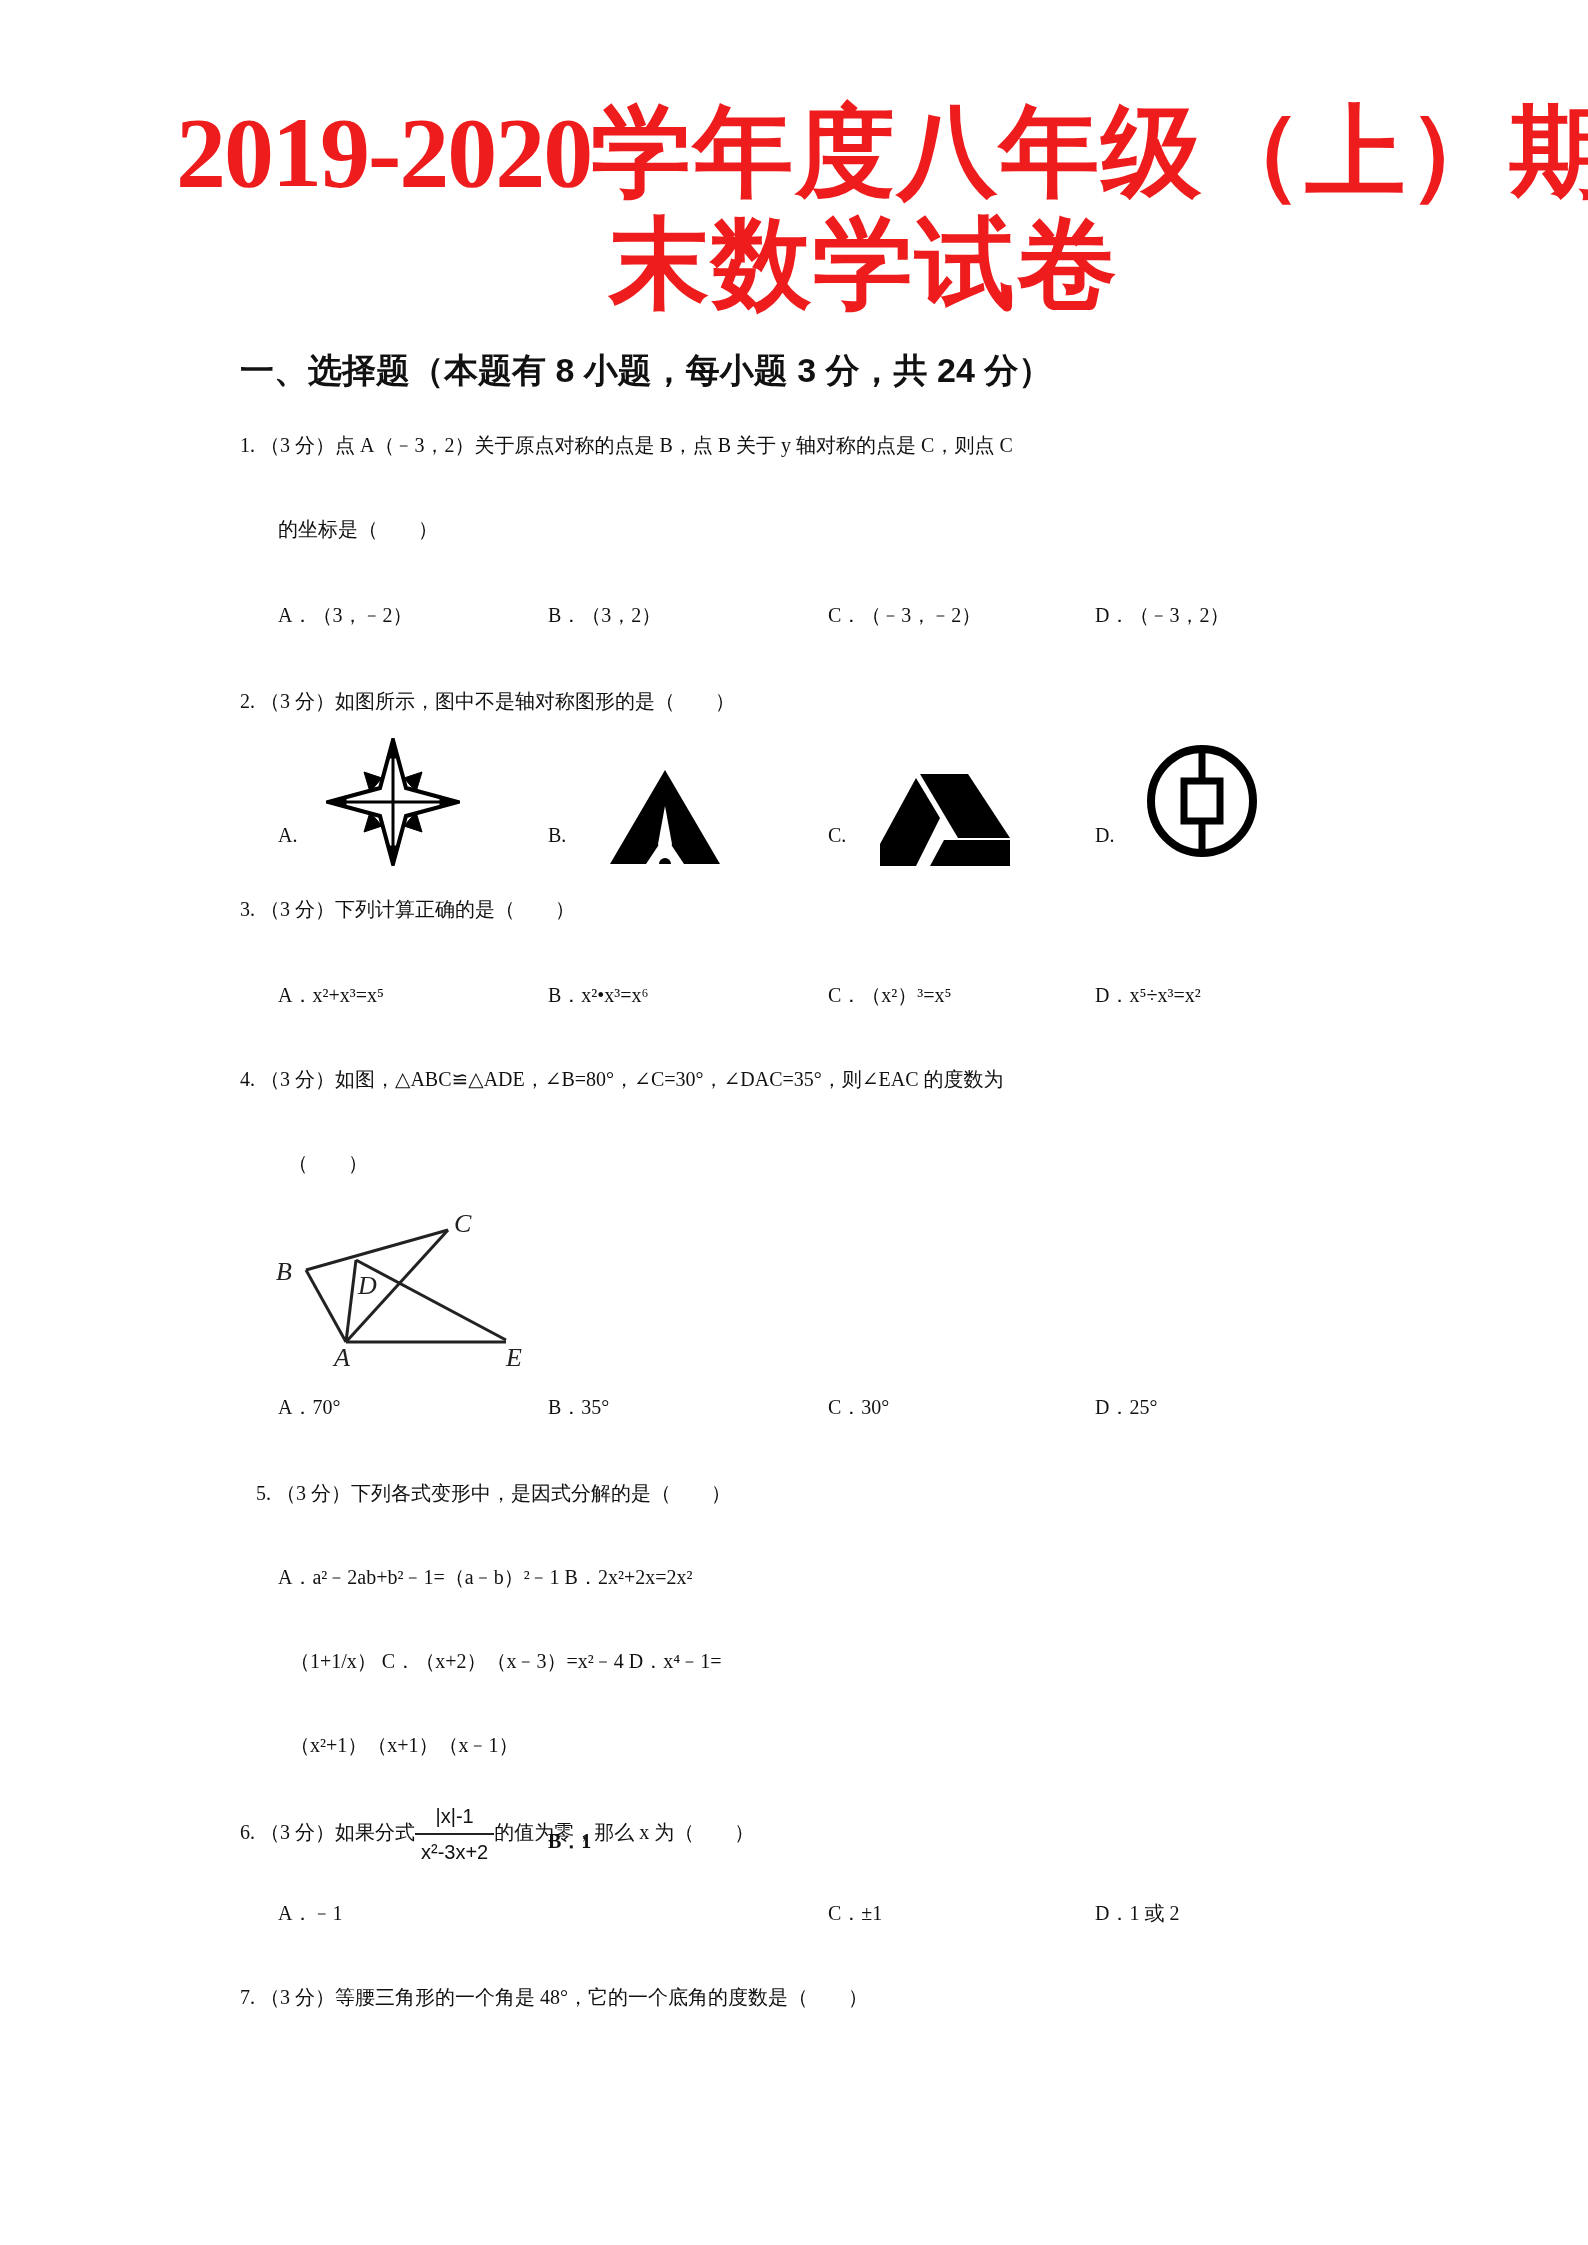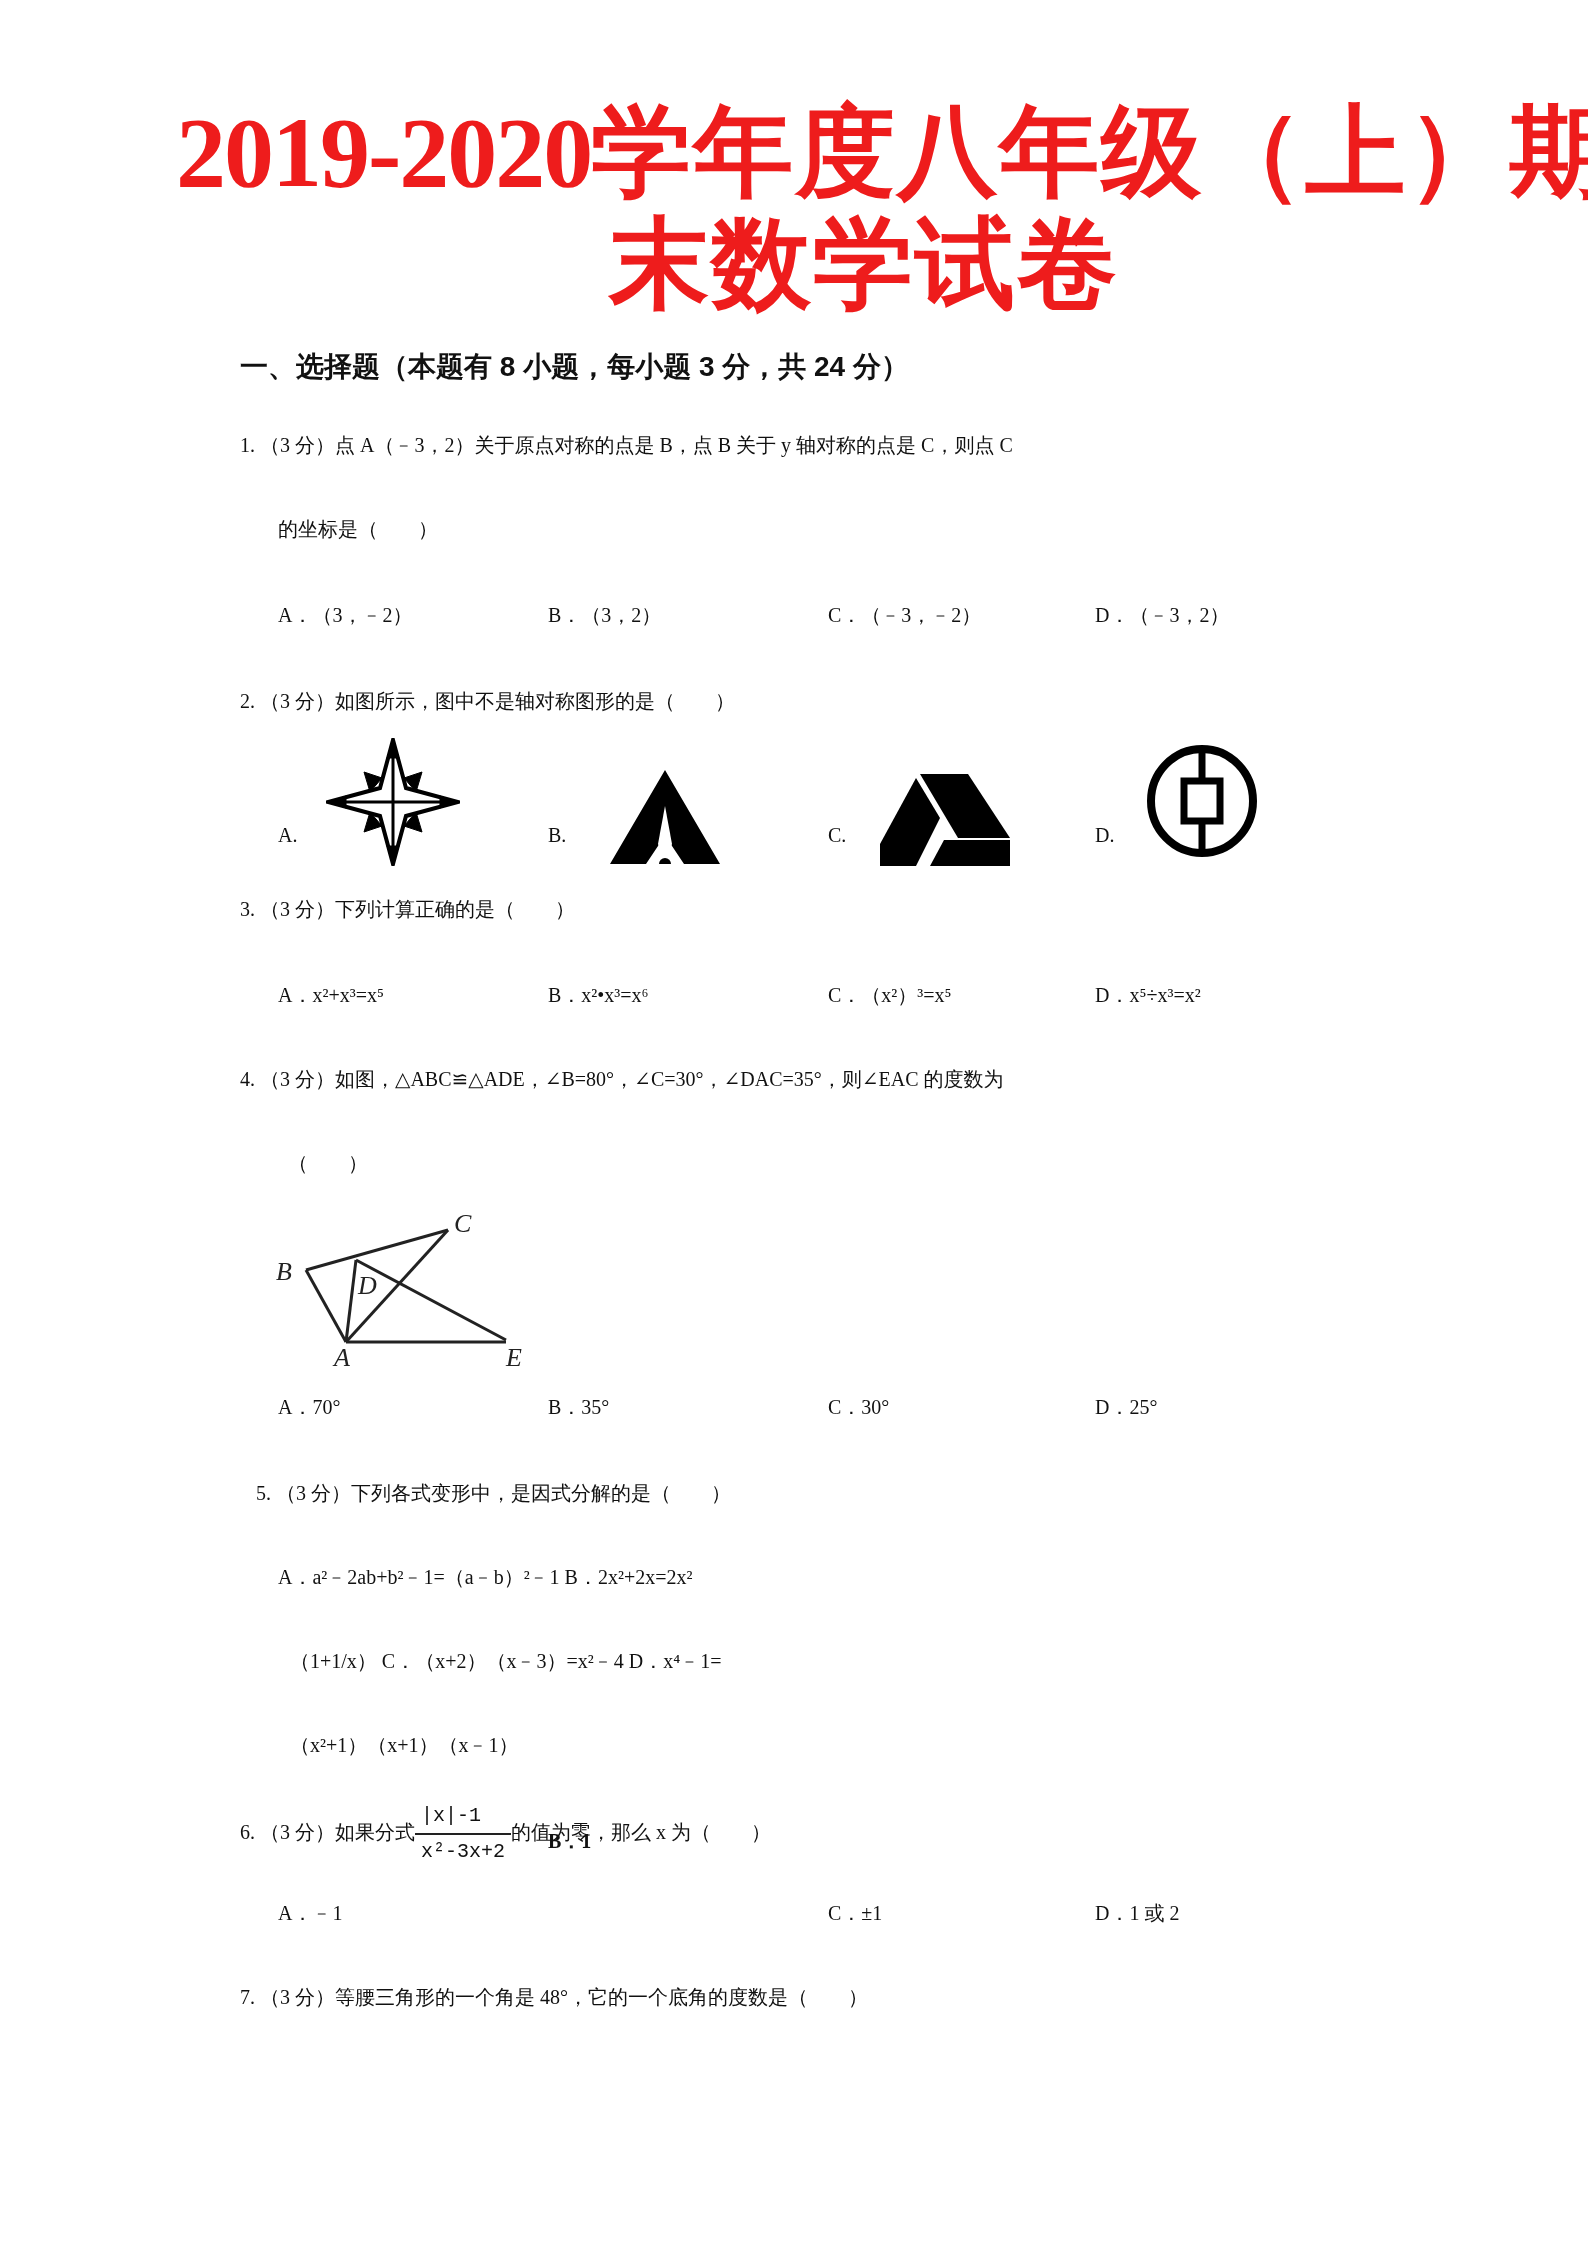--- a/index.html
+++ b/index.html
@@ -5,25 +5,25 @@
   html, body { margin: 0; padding: 0; background: #ffffff; }
   body { width: 1588px; height: 2245px; position: relative; overflow: hidden;
          font-family: "Liberation Serif", "DejaVu Serif", serif; color: #111; }
   .title { position: absolute; left: 0; width: 1588px; color: #ee1c1c;
            font-family: "Liberation Sans", "DejaVu Sans", sans-serif; font-weight: bold;
            font-size: 100px; line-height: 110px; letter-spacing: 2px; }
   .title .num { font-family: "Liberation Serif", "DejaVu Serif", serif; letter-spacing: -2px; }
   #title-line1 { top: 96px; left: 176px; white-space: nowrap; }
   #title-line2 { top: 208px; text-align: center; left: 70px; }
   .section { position: absolute; left: 240px; top: 348px; font-weight: bold;
-             font-family: "Liberation Sans", "DejaVu Sans", sans-serif; font-size: 28px; }
+             font-family: "Liberation Sans", "DejaVu Sans", sans-serif; font-size: 34px; }
   .line { position: absolute; font-size: 20px; white-space: nowrap; line-height: 34px; }
   .opt { position: absolute; font-size: 20px; white-space: nowrap; line-height: 34px; }
-  .frac { display: inline-block; vertical-align: middle; 
-          font-family: Liberation Mono, monospace; }
+  .frac { display: inline-block; vertical-align: middle; text-align: center;
+          font-family: Liberation Sans, sans-serif; }
   .frac .n { display: block; border-bottom: 2px solid #222; padding: 0 6px; }
   .frac .d { display: block; padding: 0 6px; }
   .fig { position: absolute; }
 </style>
 </head>
 <body>
 
 <div class="title" id="title-line1"><span class="num">2019-2020</span><span>学年度八年级（上）期</span></div>
 <div class="title" id="title-line2">末数学试卷</div>
 

